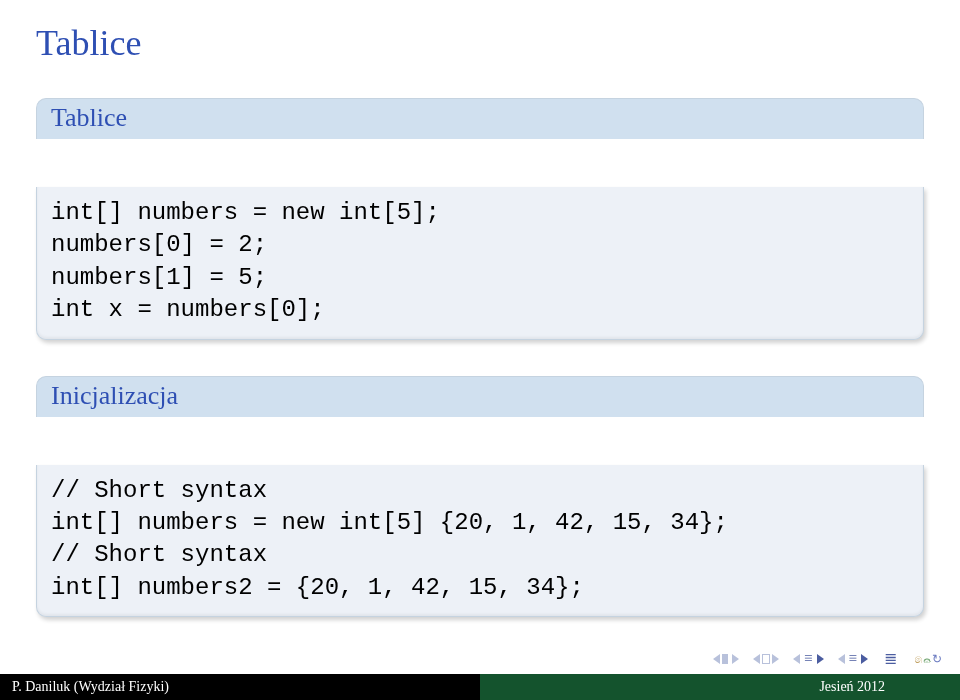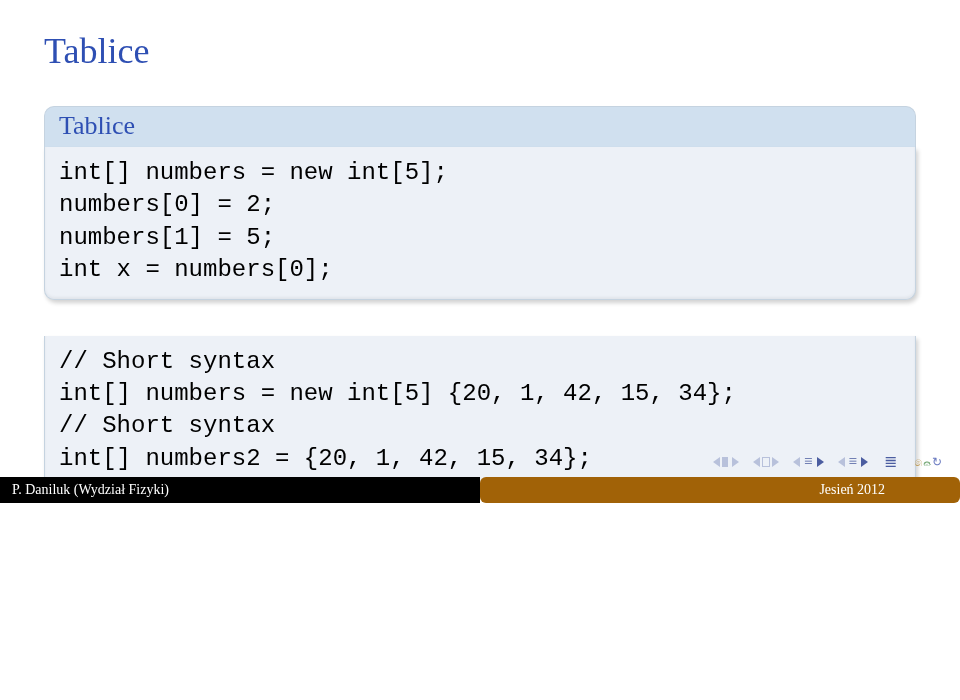--- a/index.html
+++ b/index.html
@@ -1,17 +1,17 @@
 <!DOCTYPE html>
 <html><head>
 <meta charset="utf-8">
 <style>
   * { margin: 0; padding: 0; box-sizing: border-box; }
   html, body { width: 960px; height: 700px; font-family: "Latin Modern", Georgia, serif; background: #fff; overflow: hidden; }
-  .slide { width: 960px; height: 503px; position: relative; padding: 16px; }
+  .slide { width: 960px; height: 700px; position: relative; padding: 8px; }
   .title { color: #2e4fb3; font-size: 36px; padding: 14px 28px 8px 28px; font-weight: 400; }
   .content { padding: 26px 28px 0 28px; }
   .block { margin-bottom: 36px; }
   .block-title {
     background: #d0e0ef;
     color: #2e4fb3;
     font-size: 26px;
     padding: 4px 14px 6px 14px;
     border-top-left-radius: 10px;
     border-top-right-radius: 10px;
@@ -24,32 +24,33 @@
     border-top: none;
     border-bottom-left-radius: 10px;
     border-bottom-right-radius: 10px;
     padding: 10px 14px 12px 14px;
     box-shadow: 2px 3px 4px rgba(0,0,0,0.18), inset 0 -2px 3px rgba(0,0,0,0.05);
     font-family: "Courier New", monospace;
     font-size: 24px;
     line-height: 1.35;
     color: #000;
     white-space: pre;
+    margin-top: 48px;
   }
   .footer {
     position: absolute;
     left: 0; right: 0; bottom: 0;
     height: 26px;
     display: flex;
     font-size: 14px;
     color: #fff;
   }
   .footer .seg-left { flex: 1; background: #000000; display:flex; align-items:center; padding-left: 12px; }
   .footer .seg-mid  { flex: 1; background: #27338f; display:flex; align-items:center; justify-content:center; }
-  .footer .seg-right{ flex: 1; background: #a16207; display:flex; align-items:center; justify-content:flex-end; padding-right: 12px; border-radius: 6px; }
+  .footer .seg-right{ flex: 1; background: #14532d; display:flex; align-items:center; justify-content:flex-end; padding-right: 12px; }
   .footer .pgnum { margin-left: 24px; margin-top: 47px; }
   .navbar {
     position: absolute;
     right: 18px;
     bottom: 32px;
     display: flex;
     gap: 14px;
     align-items: center;
     color: #b8c1db;
     font-size: 13px;
@@ -77,20 +78,21 @@
 
     <div class="block">
       <div class="block-title">Tablice</div>
       <div class="block-body"><span>int[] numbers = new int[5];</span>
 <span>numbers[0] = 2;</span>
 <span>numbers[1] = 5;</span>
 <span>int x = numbers[0];</span></div>
     </div>
 
     <div class="block">
+      <div class="block-title">Inicjalizacja</div>
       <div class="block-body"><span>// Short syntax</span>
 <span>int[] numbers = new int[5] {20, 1, 42, 15, 34};</span>
 <span>// Short syntax</span>
 <span>int[] numbers2 = {20, 1, 42, 15, 34};</span></div>
     </div>
 
   </div>
 
   <div class="navbar">
     <span class="nav-glyph">

